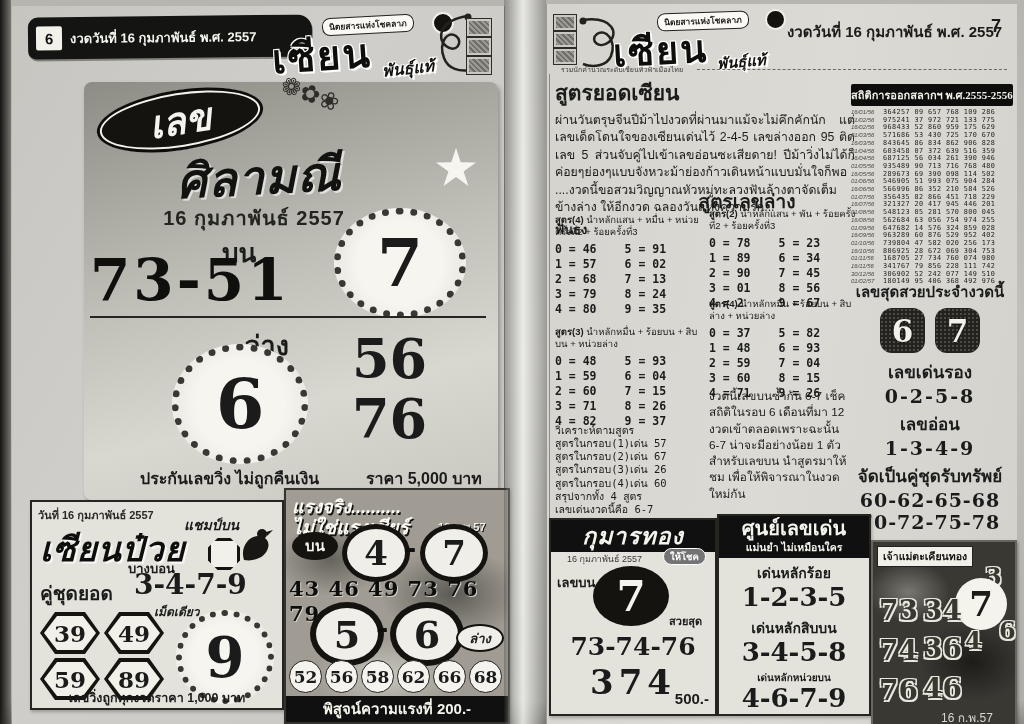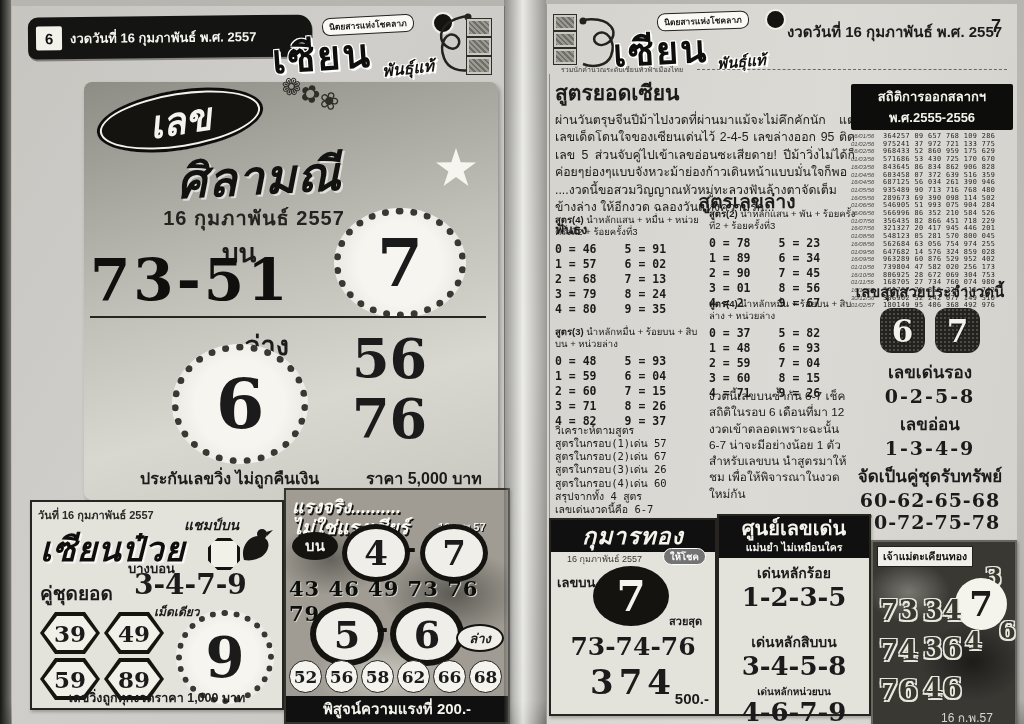--- a/index.html
+++ b/index.html
@@ -31,21 +31,21 @@
     border:2px solid #34332e;box-shadow:1px 2px 3px rgba(0,0,0,.3);}
   .hexwrap{display:flex;flex-wrap:wrap;width:128px;gap:4px;}
   .hex{width:60px;height:42px;background:#15140f;clip-path:polygon(25% 0,75% 0,100% 50%,75% 100%,25% 100%,0 50%);display:flex;align-items:center;justify-content:center;}
   .hex span{width:52px;height:34px;background:#f1f0e9;clip-path:polygon(25% 0,75% 0,100% 50%,75% 100%,25% 100%,0 50%);display:flex;align-items:center;justify-content:center;font-family:"DejaVu Serif",serif;font-weight:900;font-size:23px;}
   .circ-row{display:flex;gap:3px;}
   .circ{width:31px;height:31px;border-radius:50%;background:#f4f3ee;border:1px solid #222;display:flex;align-items:center;justify-content:center;font-family:"DejaVu Serif",serif;font-weight:900;font-size:17px;}
   .frm{width:152px;font-size:9.5px;line-height:1.25;}
   .frm-head .lb{font-weight:bold;}
   .frm-grid{display:grid;grid-template-rows:repeat(5,15px);grid-auto-flow:column;column-gap:28px;width:max-content;margin-top:4px;
     font-family:"DejaVu Sans Mono",monospace;font-weight:bold;font-size:11.5px;}
-  .stats-hd{background:#0d0d0b;color:#f2f1ea;font-size:13px;font-weight:bold;text-align:center;padding:2px 0;border-radius:2px;}
+  .stats-hd{background:#0d0d0b;color:#f2f1ea;font-size:11px;font-weight:bold;text-align:center;padding:2px 0;border-radius:2px;font-family:Liberation Serif, serif;}
   .stats-row{display:flex;line-height:7.7px;white-space:nowrap;}
   .stats-row .sd{width:32px;font-size:6px;font-style:italic;color:#4a4946;}
   .stats-row .sn{font-family:"DejaVu Sans Mono",monospace;font-size:6.8px;color:#23221f;letter-spacing:.4px;}
   .dsq{width:45px;height:45px;border-radius:12px;background:#23221e;background-image:radial-gradient(#4c4b45 1px,transparent 1px);background-size:4px 4px;
     color:#f2f1ea;display:flex;align-items:center;justify-content:center;font-family:"DejaVu Serif",serif;font-weight:900;font-size:31px;text-shadow:0 0 2px #000;}
   .khead{background:#101010;color:#f4f3ec;display:flex;align-items:center;justify-content:center;}
   .pill{background:#737373;color:#fff;border:1px solid #fff;border-radius:10px;padding:0 6px;font-size:9.5px;font-weight:bold;}
   .onum{color:#39382f;font-weight:900;font-family:"DejaVu Serif",serif;
     text-shadow:-1.5px -1.5px 0 #e9e8e0,1.5px -1.5px 0 #e9e8e0,-1.5px 1.5px 0 #e9e8e0,1.5px 1.5px 0 #e9e8e0;}
   .takian{background:
@@ -417,21 +417,21 @@
     </div>
 
     <div class="abs card-paper" style="left:170px;top:510px;width:150px;height:198px;">
       <div class="khead" style="height:42px;flex-direction:column;">
         <div class="x" style="font-size:20px;line-height:1.05;">ศูนย์เลขเด่น</div>
         <div class="b" style="font-size:10.5px;">แม่นยำ ไม่เหมือนใคร</div>
       </div>
       <div class="ctr">
         <div class="x" style="font-size:14px;margin-top:4px;">เด่นหลักร้อย</div>
         <div class="num" style="font-size:26px;line-height:1.05;">1-2-3-5</div>
-        <div class="x" style="font-size:14px;margin-top:20px;">เด่นหลักสิบบน</div>
+        <div class="x" style="font-size:14px;margin-top:6px;">เด่นหลักสิบบน</div>
         <div class="num" style="font-size:26px;line-height:1.05;">3-4-5-8</div>
         <div class="x" style="font-size:10px;margin-top:3px;">เด่นหลักหน่วยบน</div>
         <div class="num" style="font-size:26px;line-height:1.05;">4-6-7-9</div>
       </div>
     </div>
 
     <div class="abs takian" style="left:324px;top:510px;width:142px;height:200px;">
       <div class="abs b" style="left:4px;top:4px;background:#f0efe8;border:1px solid #222;padding:1px 5px;font-size:10.5px;color:#14130f;">เจ้าแม่ตะเคียนทอง</div>
       <div class="abs onum" style="left:112px;top:20px;font-size:24px;">3</div>
       <div class="abs" style="left:82px;top:36px;width:52px;height:52px;border-radius:50%;background:#f4f3ec;display:flex;align-items:center;justify-content:center;">

